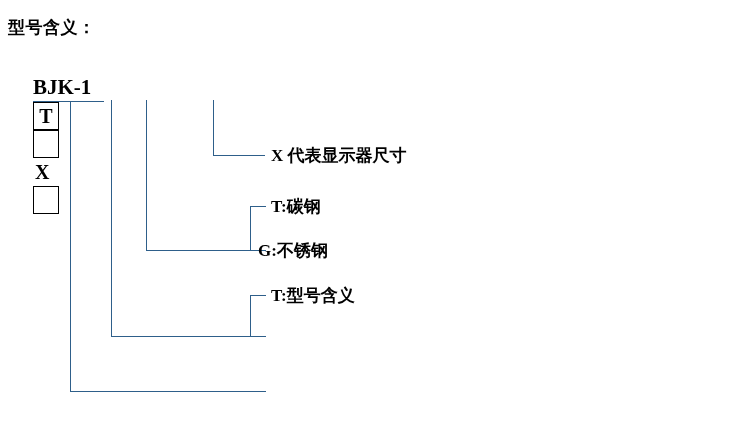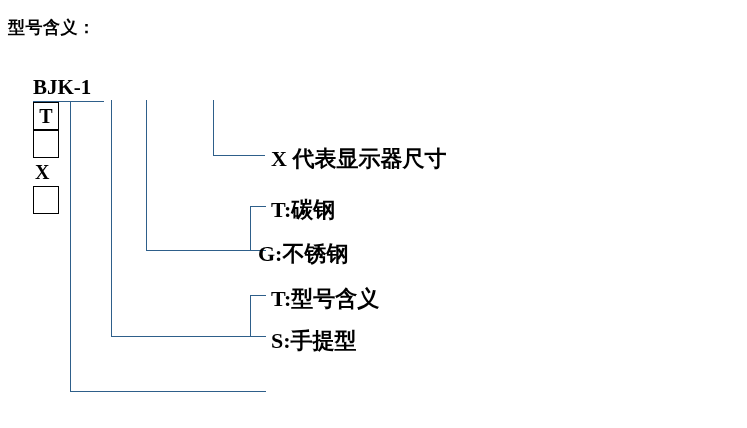--- a/index.html
+++ b/index.html
@@ -73,21 +73,21 @@
     background: #2e5f8a;
   }
   .hline {
     position: absolute;
     height: 1px;
     background: #2e5f8a;
   }
   
   .label {
     position: absolute;
-    font-size: 22px;
+    font-size: 17px;
     font-weight: bold;
     white-space: nowrap;
     font-family: "Liberation Serif", serif;
   }
 </style>
 </head>
 <body>
 
 <div id="stage">
 
@@ -116,18 +116,17 @@
   <div class="hline" style="left:250px; top:250px; width:16px;"></div>
   <div class="label" style="left:271px; top:195px;">T:碳钢</div>
   <div class="label" style="left:258px; top:239px;">G:不锈钢</div>
 
   <div class="vline" style="left:111px; top:100px; height:236px;"></div>
   <div class="hline" style="left:111px; top:336px; width:139px;"></div>
   <div class="vline" style="left:250px; top:295px; height:42px;"></div>
   <div class="hline" style="left:250px; top:295px; width:16px;"></div>
   <div class="hline" style="left:250px; top:336px; width:16px;"></div>
   <div class="label" style="left:271px; top:284px;">T:型号含义</div>
-  <div class="label" style="left:271px; top:326px;">S:手提型</div>
 
   <div class="vline" style="left:70px; top:101px; height:290px;"></div>
   <div class="hline" style="left:70px; top:391px; width:196px;"></div>
 
 </div>
 
 </body></html>

